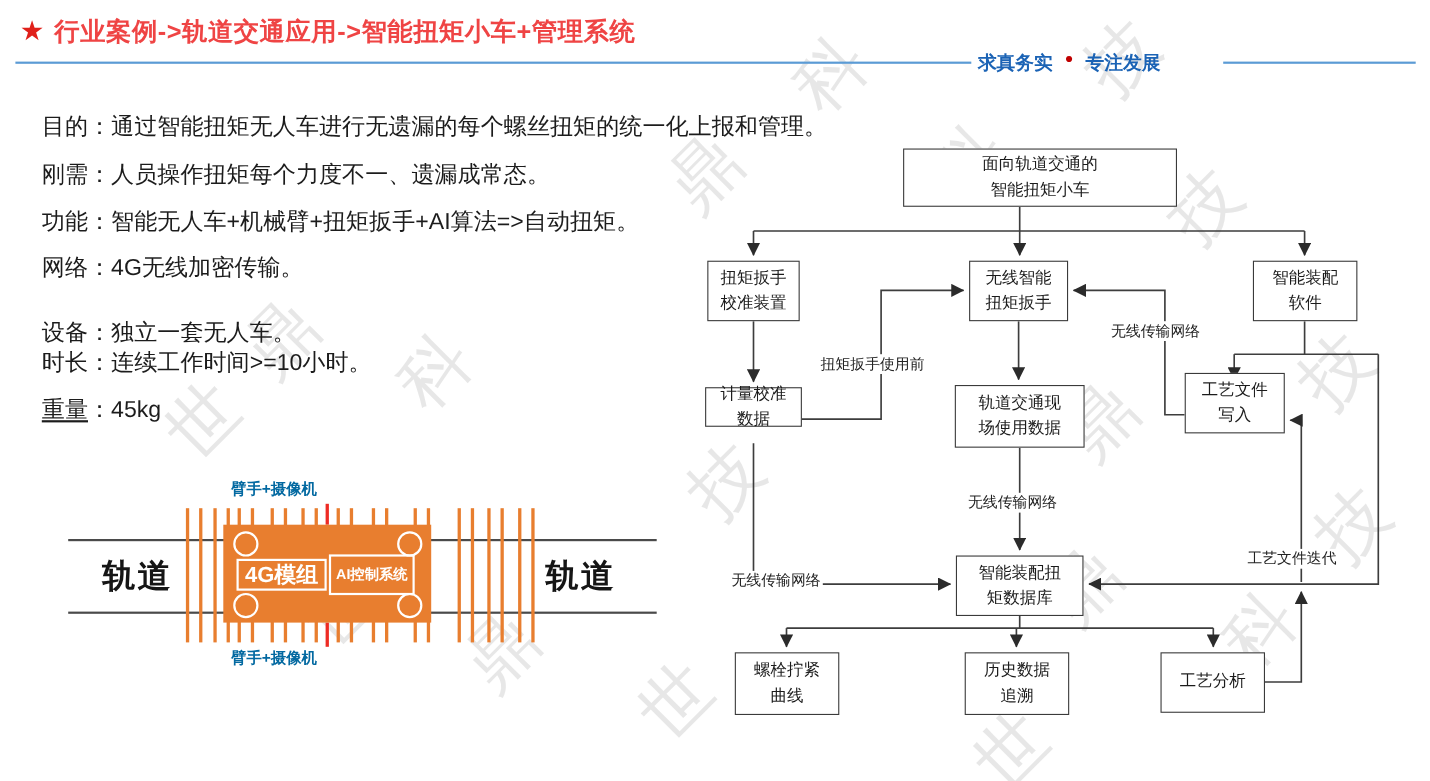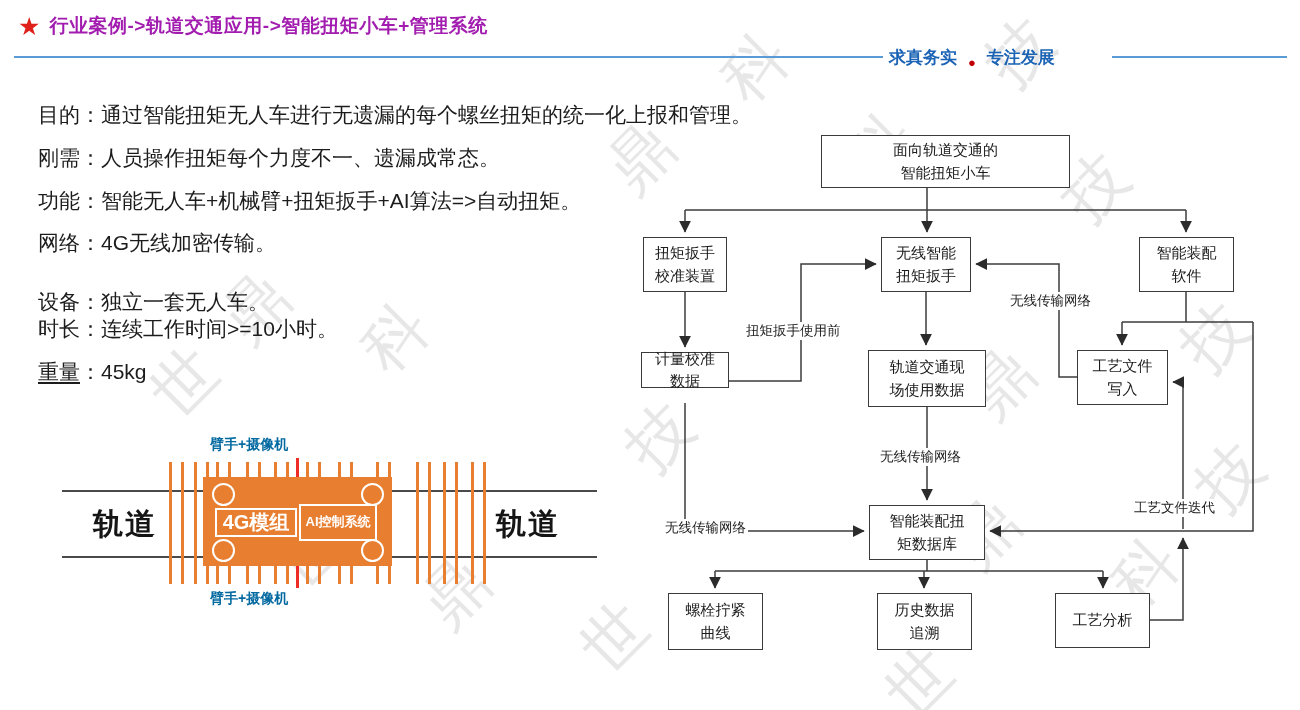--- a/index.html
+++ b/index.html
@@ -5,24 +5,24 @@
   html,body{margin:0;padding:0;background:#e9e9e9;}
   .slide{position:relative;width:1300px;height:710px;background:#ffffff;overflow:hidden;
          font-family:"Liberation Sans",sans-serif;color:#1c1c1c;}
   
   .wm-layer{position:absolute;inset:0;pointer-events:none;}
   .wm{position:absolute;font-size:64px;color:#b9b9b9;opacity:.33;transform:rotate(-45deg);
       font-family:"Liberation Serif",serif;}
   
   .hdr{position:absolute;left:18px;top:13px;display:flex;align-items:center;gap:9px;}
   .star{color:#e0201a;font-size:25px;line-height:1;}
-  .title{font-size:19px;font-weight:bold;color:#a21caf;letter-spacing:.5px;}
+  .title{font-size:23px;font-weight:bold;color:#ef4444;letter-spacing:.5px;}
   .rule-main{position:absolute;left:14px;top:56px;width:869px;height:2px;background:#5b9bd5;}
   .rule-right{position:absolute;left:1112px;top:56px;width:175px;height:2px;background:#5b9bd5;}
-  .tagline{position:absolute;left:889px;top:46px;display:flex;align-items:flex-end;gap:11px;
+  .tagline{position:absolute;left:889px;top:46px;display:flex;align-items:flex-start;gap:11px;
            font-size:17px;font-weight:bold;color:#1b63b5;}
   .tagline .dot{color:#c00000;font-size:13px;line-height:1;}
   
   .spec-row{position:absolute;left:38px;font-size:21px;white-space:nowrap;}
   .spec-row .k{display:inline-block;min-width:63px;}
   .spec-row.u .k .kt{text-decoration:underline;text-underline-offset:3px;}
   
   .cart-wrap{position:absolute;left:60px;top:430px;width:540px;height:190px;}
   .rail{position:absolute;left:2px;width:535px;height:1.5px;background:#4a4a4a;}
   .tie{position:absolute;width:9px;top:32px;height:122px;border-left:3px solid #e87e2f;border-right:3px solid #e87e2f;}
@@ -169,21 +169,21 @@
   <div class="fnode" style="left:643px;top:237px;width:84px;height:55px">扭矩扳手
 校准装置</div>
   <div class="fnode" style="left:881px;top:237px;width:90px;height:55px">无线智能
 扭矩扳手</div>
   <div class="fnode" style="left:1139px;top:237px;width:95px;height:55px">智能装配
 软件</div>
   <div class="fnode" style="left:641px;top:352px;width:88px;height:36px">计量校准
 数据</div>
   <div class="fnode" style="left:868px;top:350px;width:118px;height:57px">轨道交通现
 场使用数据</div>
-  <div class="fnode" style="left:1077px;top:350px;width:91px;height:55px">工艺文件
+  <div class="fnode" style="left:1077px;top:339px;width:91px;height:55px">工艺文件
 写入</div>
   <div class="fnode" style="left:869px;top:505px;width:116px;height:55px">智能装配扭
 矩数据库</div>
   <div class="fnode" style="left:668px;top:593px;width:95px;height:57px">螺栓拧紧
 曲线</div>
   <div class="fnode" style="left:877px;top:593px;width:95px;height:57px">历史数据
 追溯</div>
   <div class="fnode" style="left:1055px;top:593px;width:95px;height:55px">工艺分析</div>
 
   <div class="elabel" style="left:744px;top:322px">扭矩扳手使用前</div>

